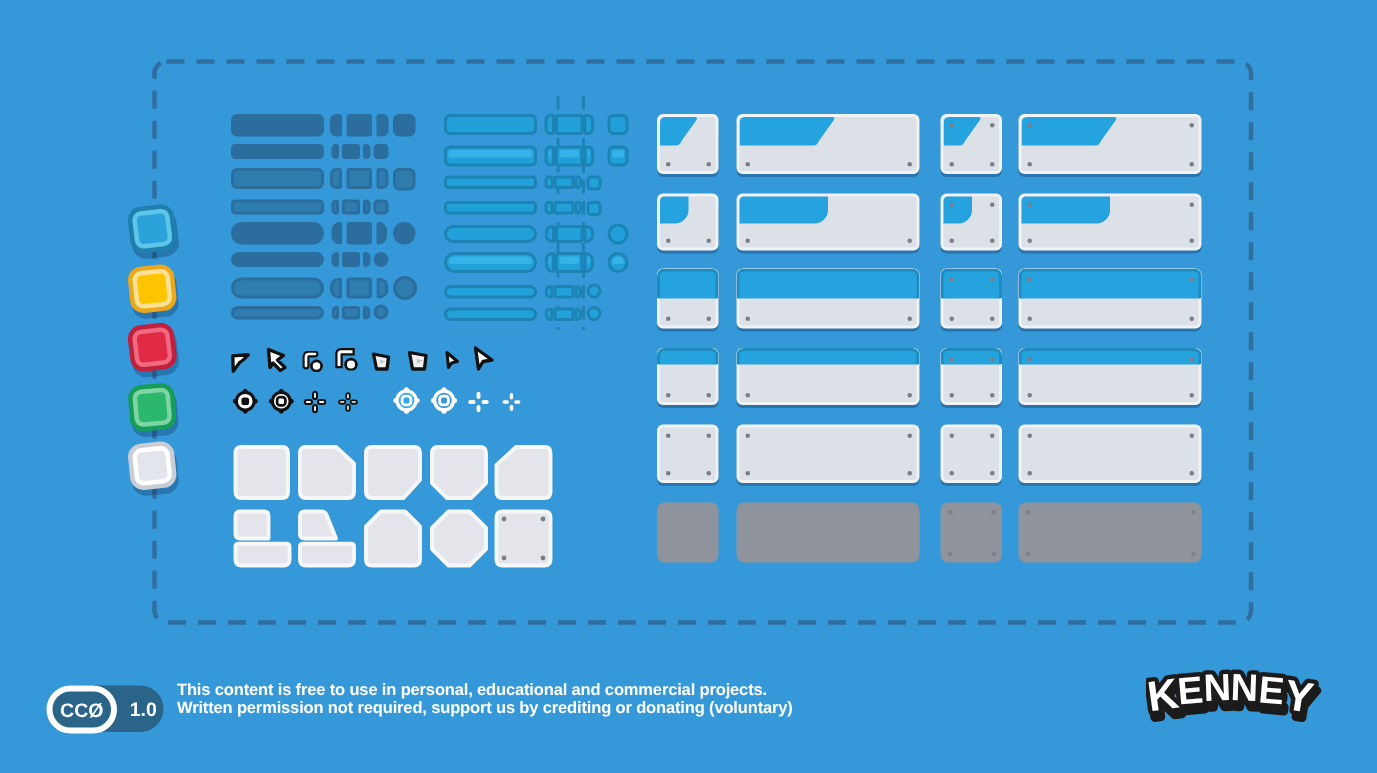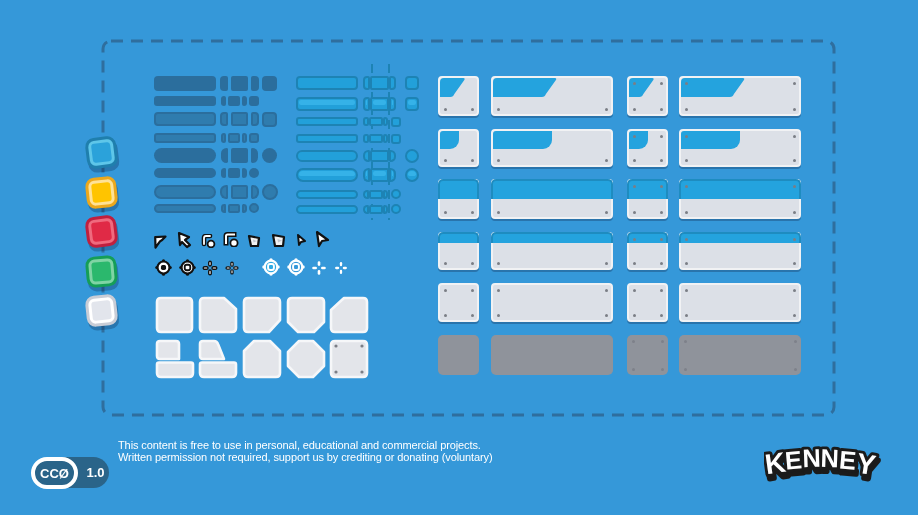--- a/index.html
+++ b/index.html
@@ -485,21 +485,21 @@
     <div class="a" style="left:4.5px;top:32.5px;width:3px;height:3px;border-radius:2px;background:#7e818a;"></div>
     <div class="a" style="left:114.5px;top:32.5px;width:3px;height:3px;border-radius:2px;background:#7e818a;"></div>
   </div>
 
 <div class="a" style="left:36px;top:457px;width:73px;height:31px;background:#2a6489;border-radius:16px;"></div>
 
 <div class="a" style="left:31px;top:457px;width:47px;height:32px;background:#2a6489;border:4px solid #fff;border-radius:17px;color:#fff;font-weight:bold;font-size:13px;text-align:center;line-height:25px;letter-spacing:0px;">CCØ</div>
 
 <div class="a" style="left:82px;top:457px;width:27px;height:31px;color:#fff;font-weight:bold;font-size:13px;text-align:center;line-height:31px;">1.0</div>
 
-<div class="a" style="left:118px;top:440px;width:560px;color:#fff;font-weight:normal;font-size:11px;line-height:11.5px;letter-spacing:-0.1px;">This content is free to use in personal, educational and commercial projects.<br>Written permission not required, support us by crediting or donating (voluntary)</div>
+<div class="a" style="left:118px;top:455px;width:560px;color:#fff;font-weight:bold;font-size:11px;line-height:11.5px;letter-spacing:-0.1px;">This content is free to use in personal, educational and commercial projects.<br>Written permission not required, support us by crediting or donating (voluntary)</div>
 
 <svg class="a" style="left:764px;top:440px" width="122" height="55" viewBox="0 0 125 55">
     <g font-family="Liberation Sans,sans-serif" font-weight="bold" text-anchor="middle">
       <g fill="#1b1b1b" stroke="#1b1b1b" stroke-width="6" stroke-linejoin="round" transform="translate(1.5,4.5)">
         <text x="13" y="33" font-size="29" transform="rotate(-8 13 33)">K</text>
         <text x="31" y="29" font-size="26" transform="rotate(-5 31 29)">E</text>
         <text x="49" y="27" font-size="26" transform="rotate(-2 49 27)">N</text>
         <text x="67" y="27" font-size="26" transform="rotate(2 67 27)">N</text>
         <text x="85" y="29" font-size="26" transform="rotate(5 85 29)">E</text>
         <text x="103" y="34" font-size="29" transform="rotate(9 103 34)">Y</text>

